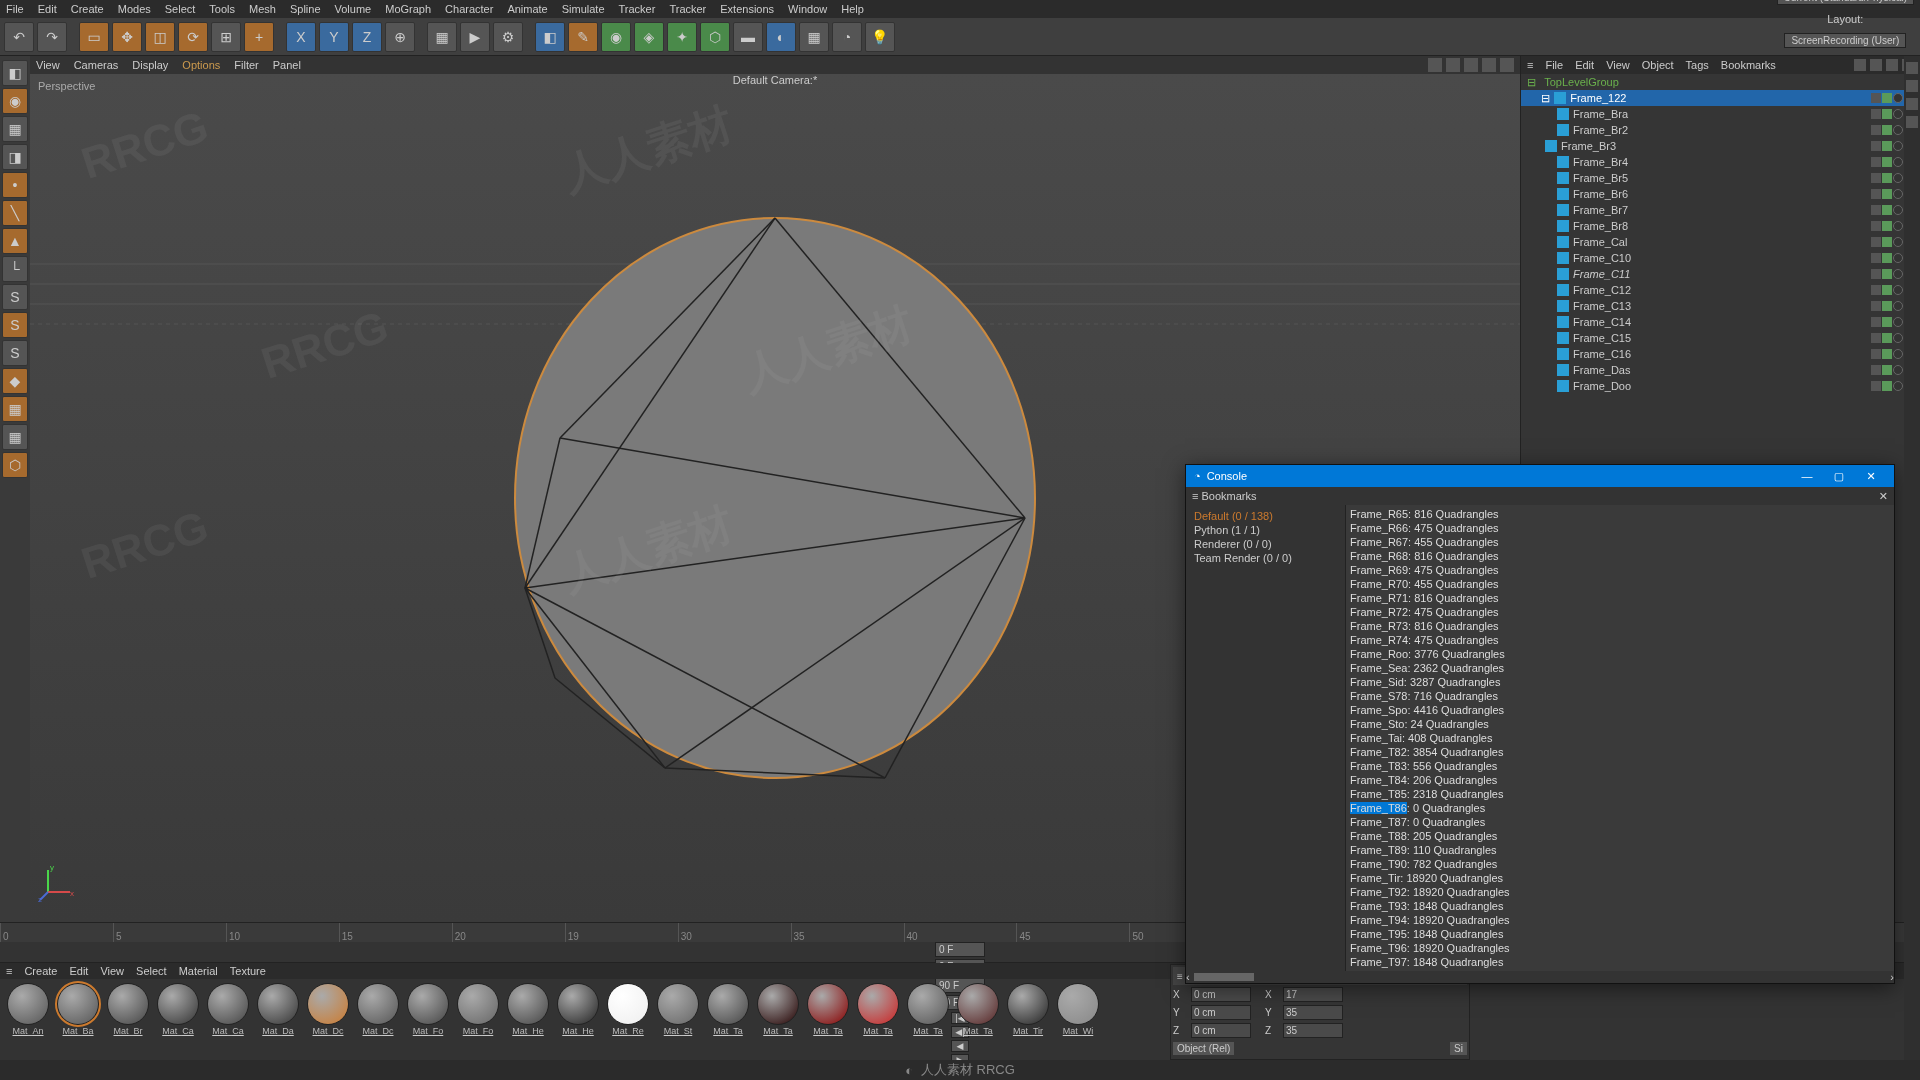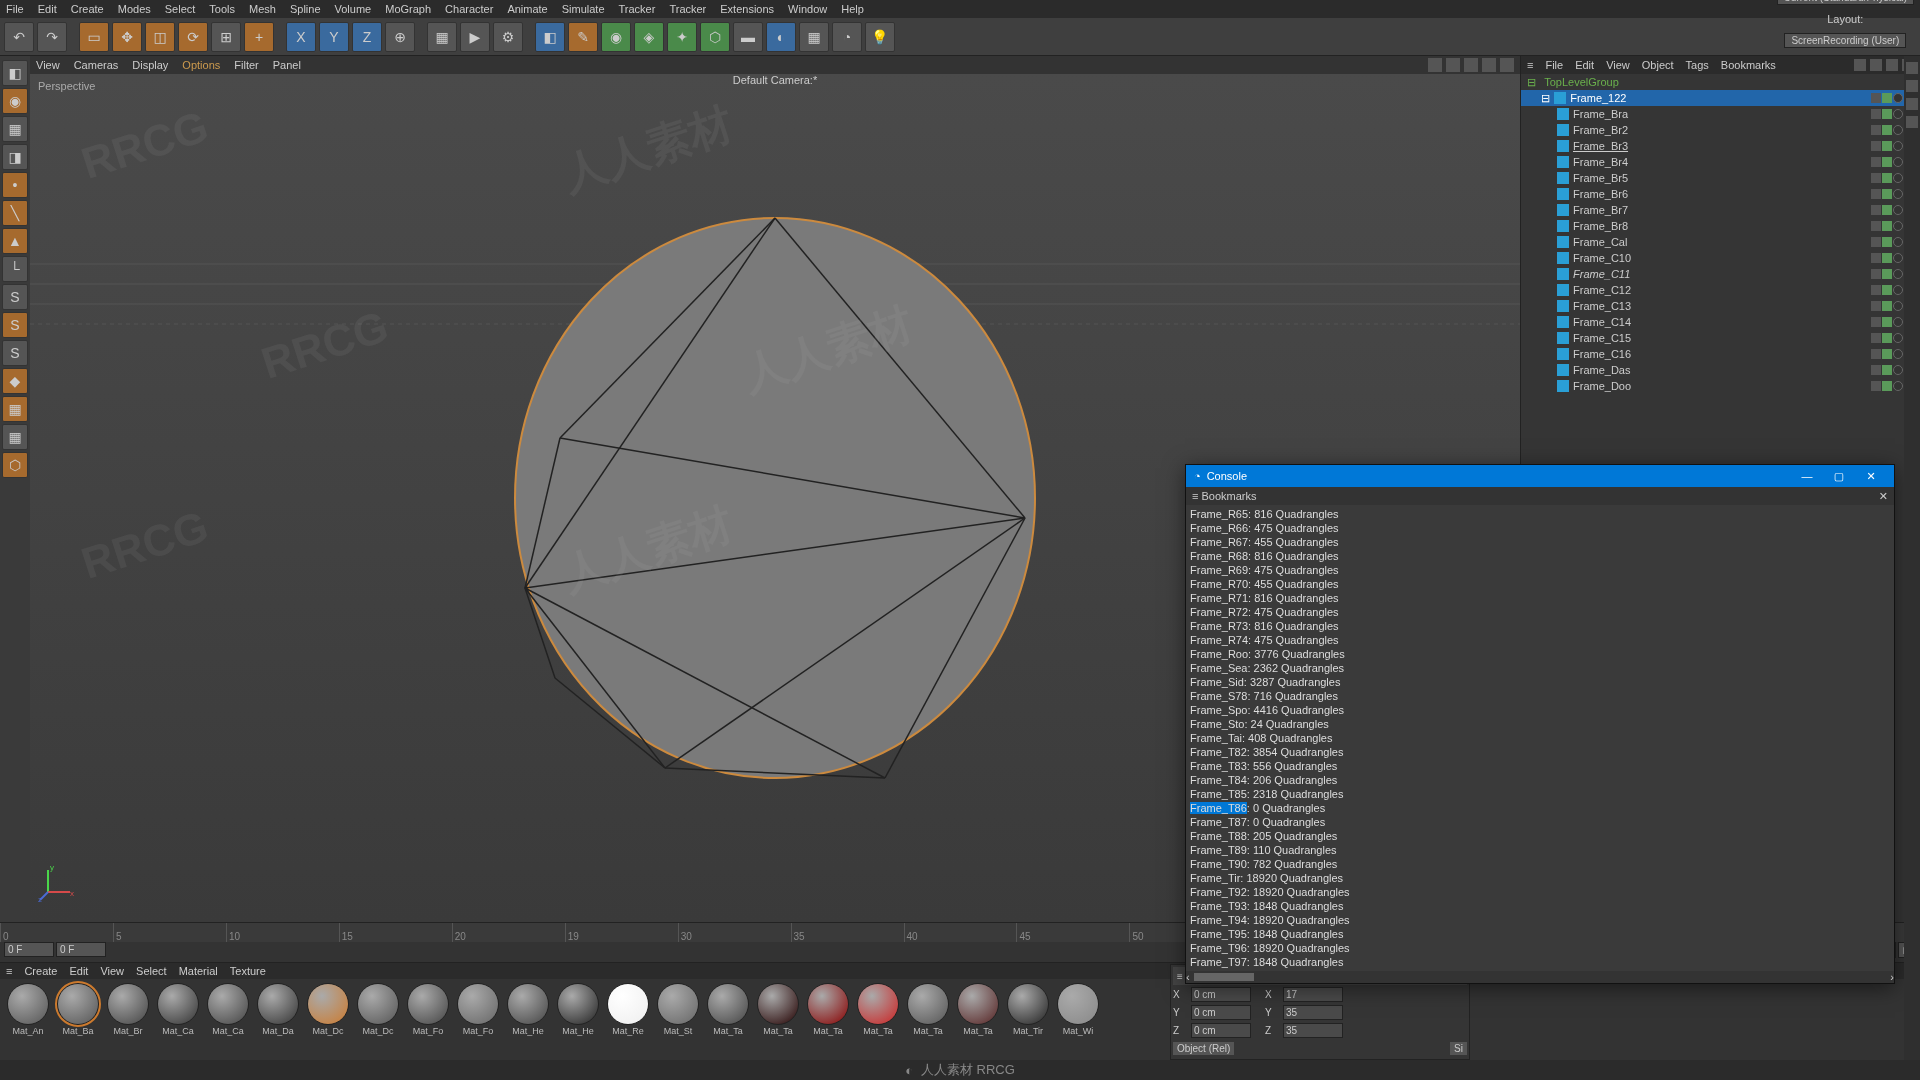--- a/index.html
+++ b/index.html
@@ -48,30 +48,30 @@
 .tree-row .dot.or { background:#cc7a2e; }
 .tree-row .check { width:10px; height:10px; background:#5a9a5a; }
 .tree-row .sq { width:10px; height:10px; background:#555; }
 .top-group-row { padding-left:6px; color:#6ab04c; height:16px; display:flex; align-items:center; gap:4px; }
 
 
 .timeline { height:40px; background:#333; border-top:1px solid #222; display:flex; flex-direction:column; }
 .ruler { flex:1; position:relative; background:#3a3a3a; font-size:10px; }
 .ruler-ticks { display:flex; height:100%; }
 .ruler-tick { flex:1; border-left:1px solid #555; padding-left:2px; display:flex; align-items:flex-end; color:#888; }
-.time-controls { height:20px; display:flex; align-items:flex-start; gap:2px; padding:0 4px; }
+.time-controls { height:20px; display:flex; align-items:center; gap:2px; padding:0 4px;flex-direction:column; }
 .time-field { width:50px; background:#555; border:1px solid #222; color:#ccc; font-size:10px; padding:1px 3px; }
 .time-btn { width:18px; height:16px; background:#555; border:1px solid #222; font-size:9px; display:flex; align-items:center; justify-content:center; cursor:pointer; }
 .time-btn.rec { background:#aa3333; }
 
 
 .mat-panel { height:100px; background:#333; border-top:1px solid #222; display:flex; flex-direction:column; }
 .mat-menubar { height:16px; display:flex; align-items:center; gap:12px; padding:0 6px; font-size:11px; background:#2b2b2b; }
 .mat-grid { flex:1; display:flex; flex-wrap:wrap; gap:2px; padding:4px; overflow:hidden; }
-.mat-ball { width:48px; display:flex; flex-direction:column; align-items:center; }
+.mat-ball { width:48px; display:flex; flex-direction:column; align-items:center;text-decoration:underline; }
 .mat-sphere { width:42px; height:42px; border-radius:50%; background:radial-gradient(circle at 35% 30%, #888, #222); border:1px solid #222; }
 .mat-sphere.sel { outline:2px solid #cc7a2e; }
 .mat-label { font-size:9px; color:#bbb; margin-top:1px; width:48px; overflow:hidden; white-space:nowrap; text-overflow:ellipsis; text-align:center; }
 
 
 .attr-panel { position:absolute; right:450px; bottom:20px; width:300px; background:#353535; border:1px solid #222; font-size:10px; padding:2px; }
 .attr-row { display:flex; align-items:center; height:18px; gap:4px; }
 .attr-row label { width:14px; }
 .attr-row input { width:60px; background:#4a4a4a; border:1px solid #222; color:#ccc; padding:1px 2px; font-size:10px; }
 .attr-head { background:#444; padding:2px 4px; }
@@ -290,21 +290,21 @@
           <div class="tree-row" style="padding-left: 36px;">
             <span class="ico cube"></span>
             <span>Frame_Br2</span>
             <span class="dots">
               <span class="sq"></span>
               <span class="check"></span>
               <span class="dot"></span>
               <span class="dot or"></span>
             </span>
           </div>
-          <div class="tree-row" style="padding-left: 36px; text-decoration: underline;">
+          <div class="tree-row" style="padding-left: 24px;">
             <span class="ico cube"></span>
             <span>Frame_Br3</span>
             <span class="dots">
               <span class="sq"></span>
               <span class="check"></span>
               <span class="dot"></span>
               <span class="dot or"></span>
             </span>
           </div>
           <div class="tree-row" style="padding-left: 36px;">
@@ -649,20 +649,26 @@
       <div>▢</div>
       <div>✕</div>
     </div>
   </div>
   <div class="console-adv">
     <span>≡</span>&nbsp;
     <span>Bookmarks</span>
     <span class="x">✕</span>
   </div>
   <div class="console-body">
+    <div class="console-left" id="console-left">
+        <div class="item sel">Default (0 / 138)</div>
+        <div class="item">Python (1 / 1)</div>
+        <div class="item">Renderer (0 / 0)</div>
+        <div class="item">Team Render  (0 / 0)</div>
+      </div>
     <div class="console-out" id="console-out"><div>Frame_R65: 816 Quadrangles</div><div>Frame_R66: 475 Quadrangles</div><div>Frame_R67: 455 Quadrangles</div><div>Frame_R68: 816 Quadrangles</div><div>Frame_R69: 475 Quadrangles</div><div>Frame_R70: 455 Quadrangles</div><div>Frame_R71: 816 Quadrangles</div><div>Frame_R72: 475 Quadrangles</div><div>Frame_R73: 816 Quadrangles</div><div>Frame_R74: 475 Quadrangles</div><div>Frame_Roo: 3776 Quadrangles</div><div>Frame_Sea: 2362 Quadrangles</div><div>Frame_Sid: 3287 Quadrangles</div><div>Frame_S78: 716 Quadrangles</div><div>Frame_Spo: 4416 Quadrangles</div><div>Frame_Sto: 24 Quadrangles</div><div>Frame_Tai: 408 Quadrangles</div><div>Frame_T82: 3854 Quadrangles</div><div>Frame_T83: 556 Quadrangles</div><div>Frame_T84: 206 Quadrangles</div><div>Frame_T85: 2318 Quadrangles</div><div><span class="hl">Frame_T86</span>: 0 Quadrangles</div><div>Frame_T87: 0 Quadrangles</div><div>Frame_T88: 205 Quadrangles</div><div>Frame_T89: 110 Quadrangles</div><div>Frame_T90: 782 Quadrangles</div><div>Frame_Tir: 18920 Quadrangles</div><div>Frame_T92: 18920 Quadrangles</div><div>Frame_T93: 1848 Quadrangles</div><div>Frame_T94: 18920 Quadrangles</div><div>Frame_T95: 1848 Quadrangles</div><div>Frame_T96: 18920 Quadrangles</div><div>Frame_T97: 1848 Quadrangles</div><div>Frame_T98: 1848 Quadrangles</div></div>
   </div>
   <div class="console-scroll">
     <span>‹</span>
       <div class="thumb"></div>
       <span style="margin-left:auto">›</span>
   </div>
 </div>
 
 <div class="thin-right">

